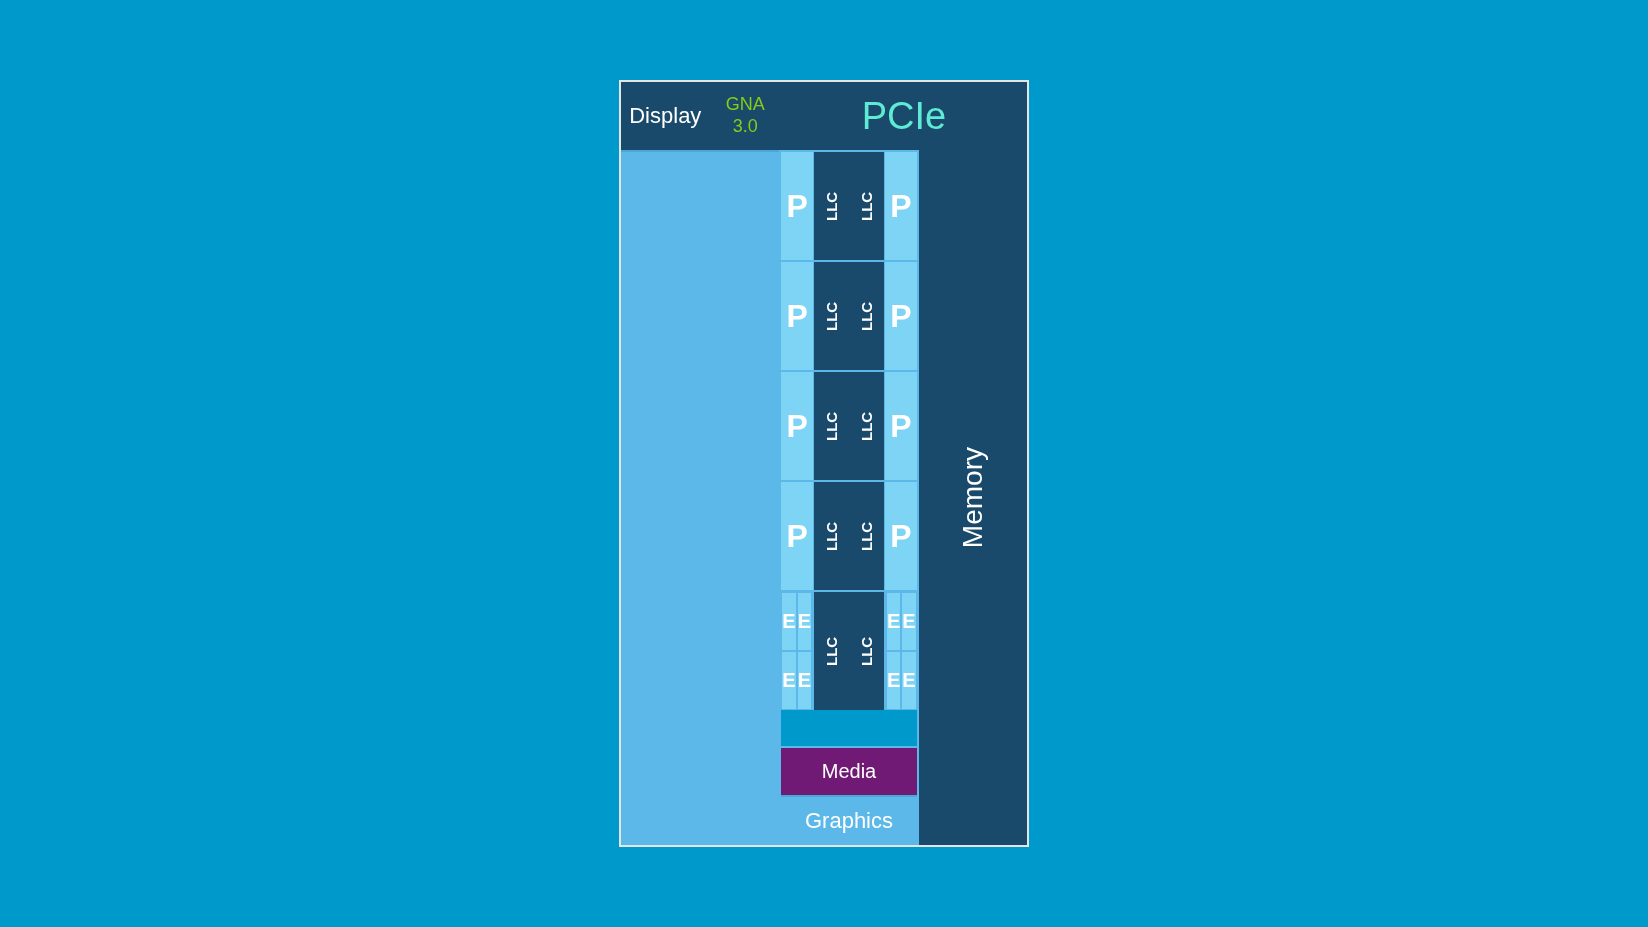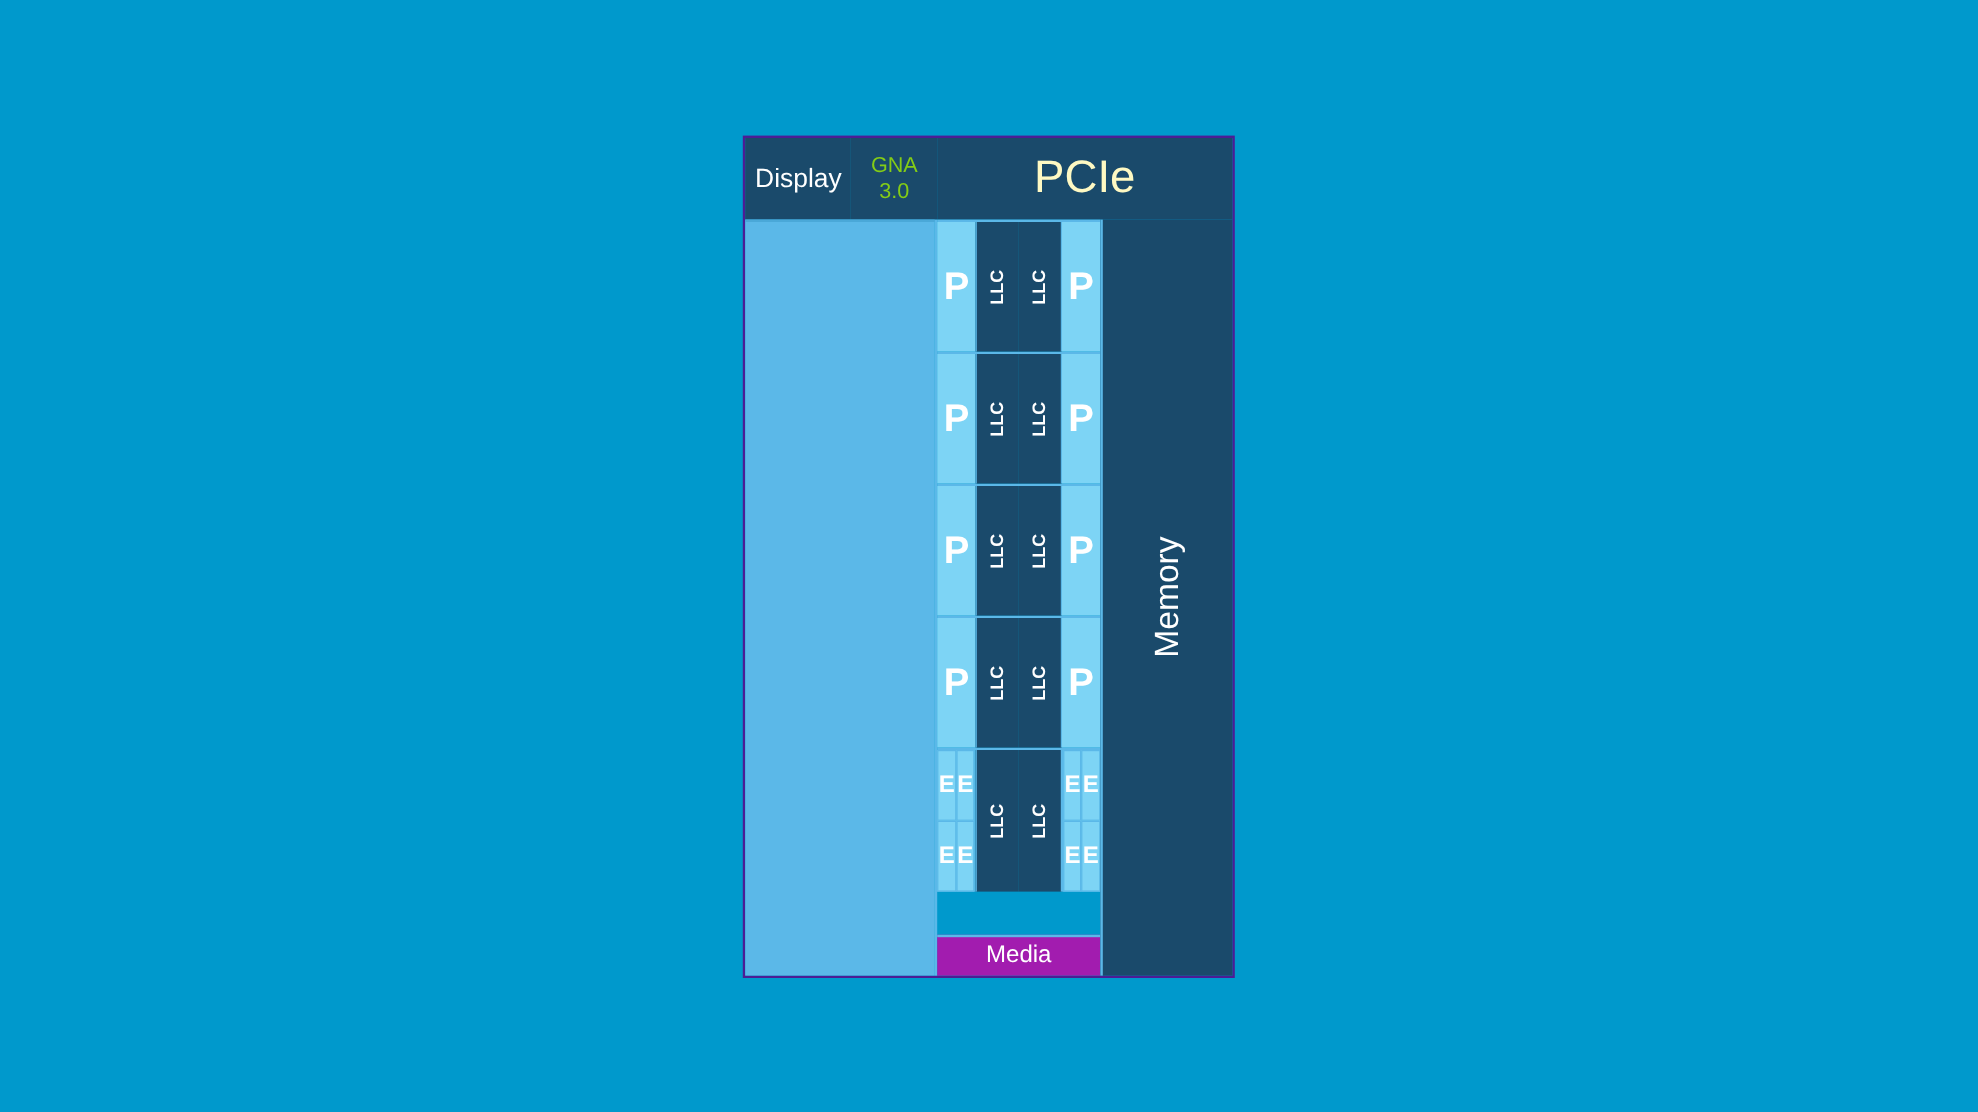--- a/index.html
+++ b/index.html
@@ -38,21 +38,21 @@
       align-items: center;
       justify-content: center;
       font-size: 18px;
       text-align: center;
       width: 72px;
       flex-shrink: 0;
     }
 
     .header-pcie {
       background-color: #1a4a6b;
-      color: #fef9c3;
+      color: #5eead4;
       display: flex;
       align-items: center;
       justify-content: center;
       font-size: 38px;
       flex: 1;
     }
 
     
     .pcore-row {
       display: flex;
@@ -148,22 +148,22 @@
       border-left: 1px solid #5bb8e8;
     }
 
     .ecore-llc-cell:first-child {
       border-left: none;
       border-right: 1px solid #5bb8e8;
     }
 
     
     .media-bar {
-      background-color: #a21caf;
-      height: 34px;
+      background-color: #701a75;
+      height: 49px;
       display: flex;
       align-items: center;
       justify-content: center;
       color: white;
       font-size: 20px;
       border-top: 2px solid #5bb8e8;
       margin-top: 36px;
     }
 
     .graphics-bar {
@@ -181,21 +181,21 @@
       color: white;
       font-size: 28px;
       writing-mode: vertical-rl;
       text-orientation: mixed;
       transform: rotate(180deg);
     }
 
     .full-diagram {
       display: flex;
       flex-direction: column;
-      border: 2px solid #4c1d95;
+      border: 2px solid #e5e5e5;
     }
 
     .body-row {
       display: flex;
     }
 
     .left-side {
       display: flex;
       flex-direction: column;
       width: 160px;
@@ -329,20 +329,23 @@
             <div class="e-cell">E</div>
             <div class="e-cell">E</div>
           </div>
         </div>
       </div>
 
       <div class="media-bar">
         <span>Media</span>
       </div>
 
+      <div class="graphics-bar">
+        <span>Graphics</span>
+      </div>
     </div>
 
     <div class="right-memory">
       <div class="memory-text">Memory</div>
     </div>
 
   </div>
 </div>
 
 </body></html>

